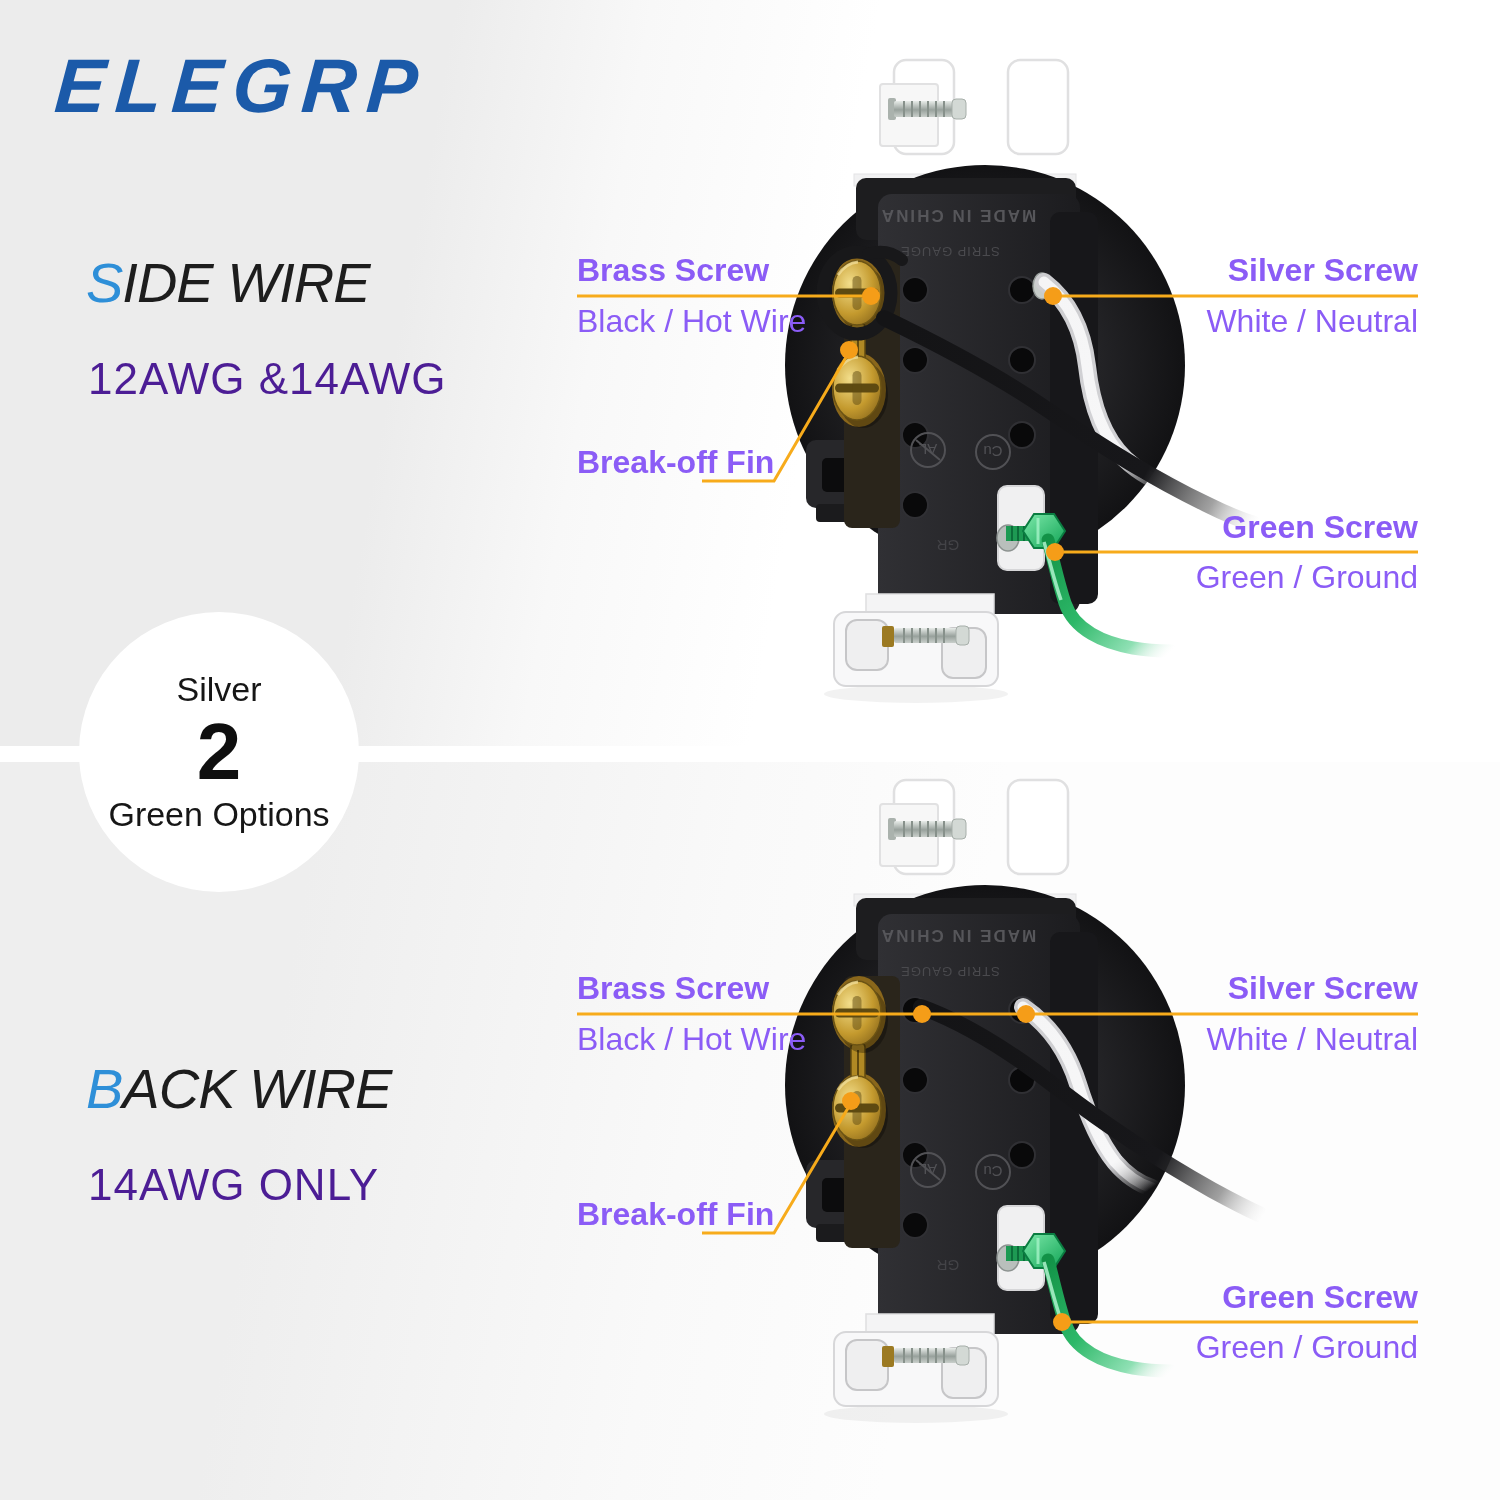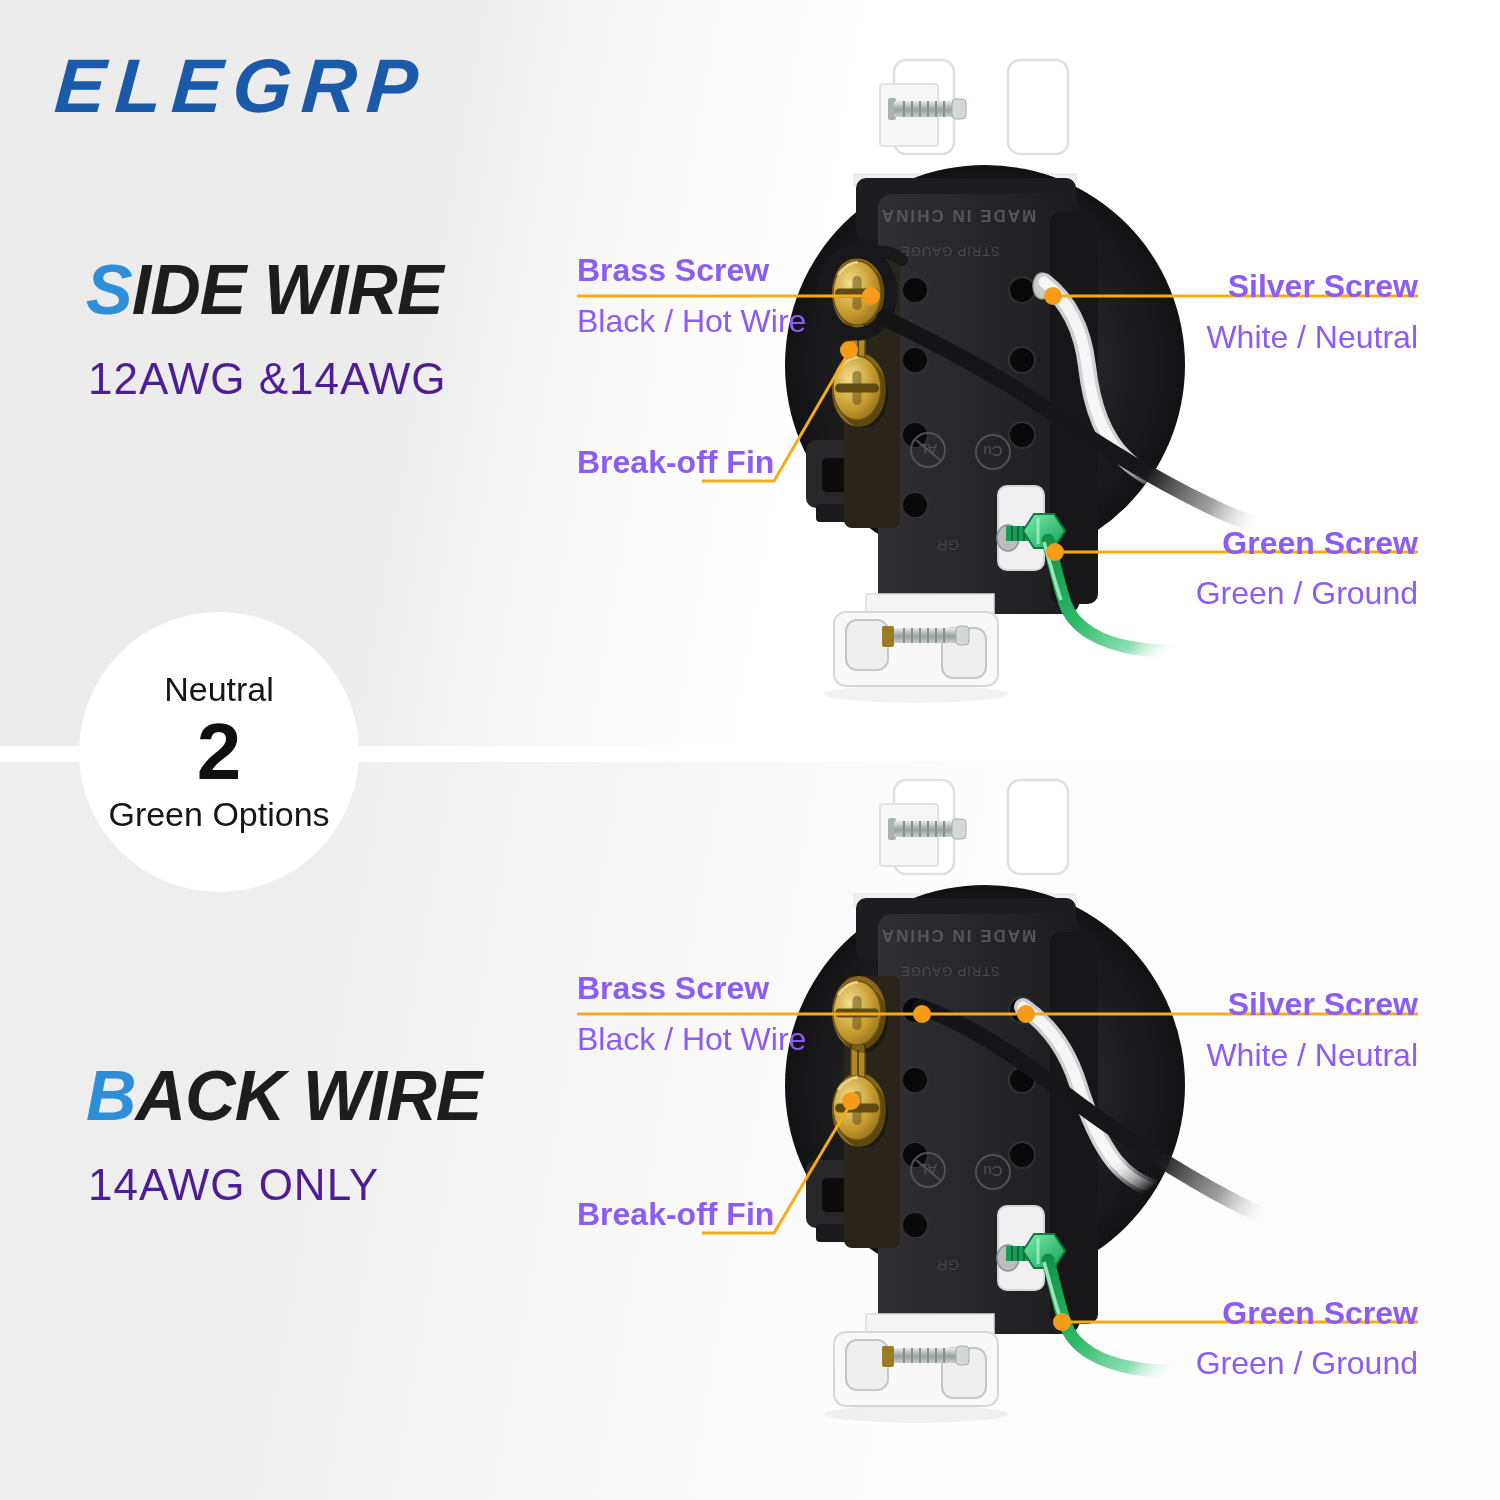--- a/index.html
+++ b/index.html
@@ -5,56 +5,56 @@
   html,body{margin:0;padding:0;background:#fff;}
   .stage{position:relative;width:1500px;height:1500px;overflow:hidden;background:#fff;
          font-family:"Liberation Sans", sans-serif;}
   .bg-top{position:absolute;left:0;top:0;width:1500px;height:746px;
           background:linear-gradient(100deg,#ececec 28%,#f8f8f8 40%,#ffffff 54%);}
   .bg-divider{position:absolute;left:0;top:746px;width:1500px;height:16px;background:#ffffff;}
   .bg-bottom{position:absolute;left:0;top:762px;width:1500px;height:738px;
           background:linear-gradient(100deg,#eeeeee 20%,#f9f9f9 46%,#fdfdfd 62%);}
   .logo{position:absolute;left:55px;top:42px;font-size:76px;font-weight:bold;
         letter-spacing:10px;color:#1b5aa9;font-style:italic;transform:skewX(-4deg);}
-  .headline{position:absolute;left:86px;font-size:70px;font-weight:bold;font-style:italic;
+  .headline{position:absolute;left:86px;font-size:56px;font-weight:normal;font-style:italic;
         color:#1d1d1d;letter-spacing:-1px;white-space:nowrap;}
   .headline .accent{color:#2e8fd8;}
   .headline-side{top:250px;}
   .headline-back{top:1056px;text-align:center;}
   .subhead{position:absolute;left:88px;font-size:44px;color:#4c1d95;letter-spacing:1px;white-space:nowrap;}
   .subhead-side{top:354px;}
   .subhead-back{top:1160px;}
   .badge{position:absolute;left:79px;top:612px;width:280px;height:280px;border-radius:50%;
         background:#ffffff;display:flex;flex-direction:column;align-items:center;
         justify-content:center;z-index:3;}
   .badge-line{font-size:34px;color:#161616;}
   .badge-number{font-size:80px;font-weight:bold;color:#0f0f0f;line-height:1.08;}
   .art{position:absolute;left:0;top:0;width:1500px;height:1500px;z-index:2;}
   .lbl{position:absolute;color:#8b5cf6;white-space:nowrap;z-index:4;}
   .lbl-title{font-size:32px;font-weight:bold;}
   .lbl-sub{font-size:32px;}
-  .align-r{text-align:center;margin-top:16px;}
+  .align-r{text-align:center;}
   svg text{font-family:"Liberation Sans", sans-serif;}
 </style>
 </head>
 <body>
 
 <div class="stage">
 
   <div class="bg-top"></div>
   <div class="bg-divider"></div>
   <div class="bg-bottom"></div>
 
   <div class="logo">ELEGRP</div>
 
   <div class="headline headline-side"><span class="accent">S</span><span>IDE WIRE</span></div>
   <div class="subhead subhead-side">12AWG &amp;14AWG</div>
 
   <div class="badge">
-    <div class="badge-line">Neutral</div>
+    <div class="badge-line">Silver</div>
     <div class="badge-number">2</div>
     <div class="badge-line">Green Options</div>
   </div>
 
   <div class="headline headline-back"><span class="accent">B</span><span>ACK WIRE</span></div>
   <div class="subhead subhead-back">14AWG ONLY</div>
 
   <svg class="art" viewBox="0 0 1500 1500">
     <defs>
       <linearGradient id="gMetal" x1="0" y1="0" x2="0" y2="1">

